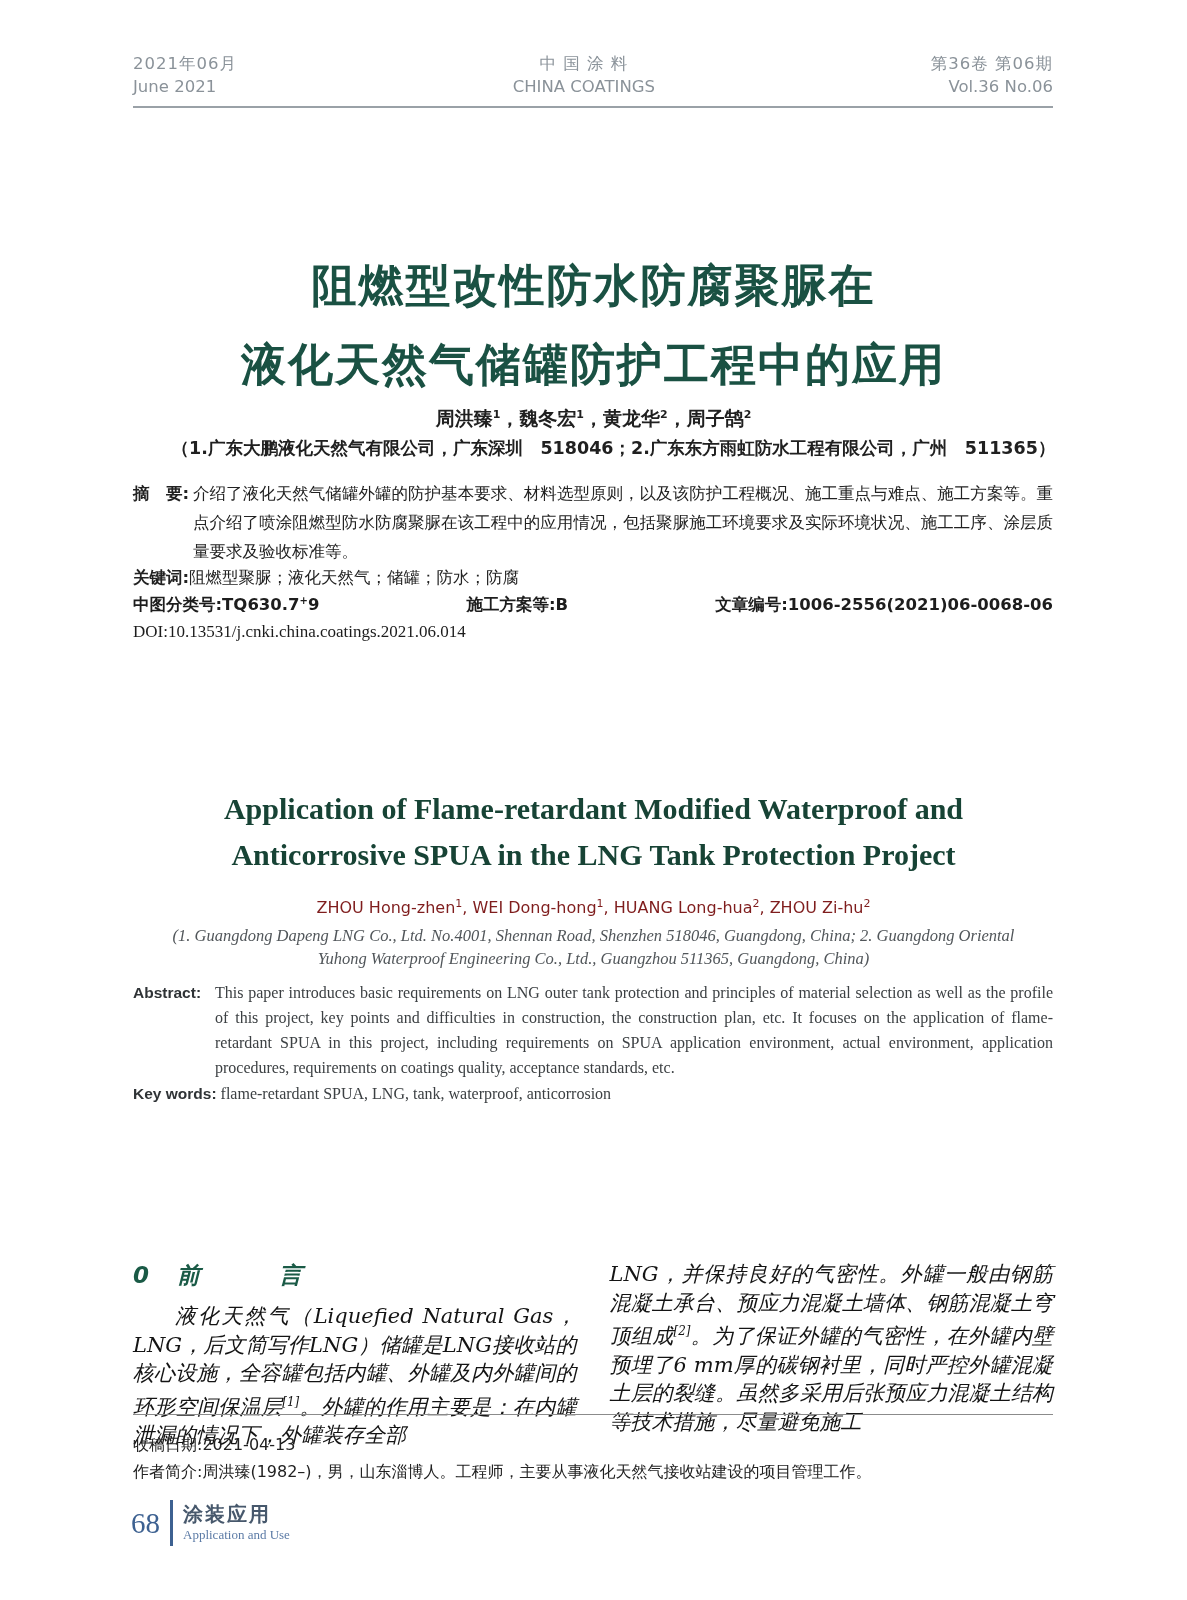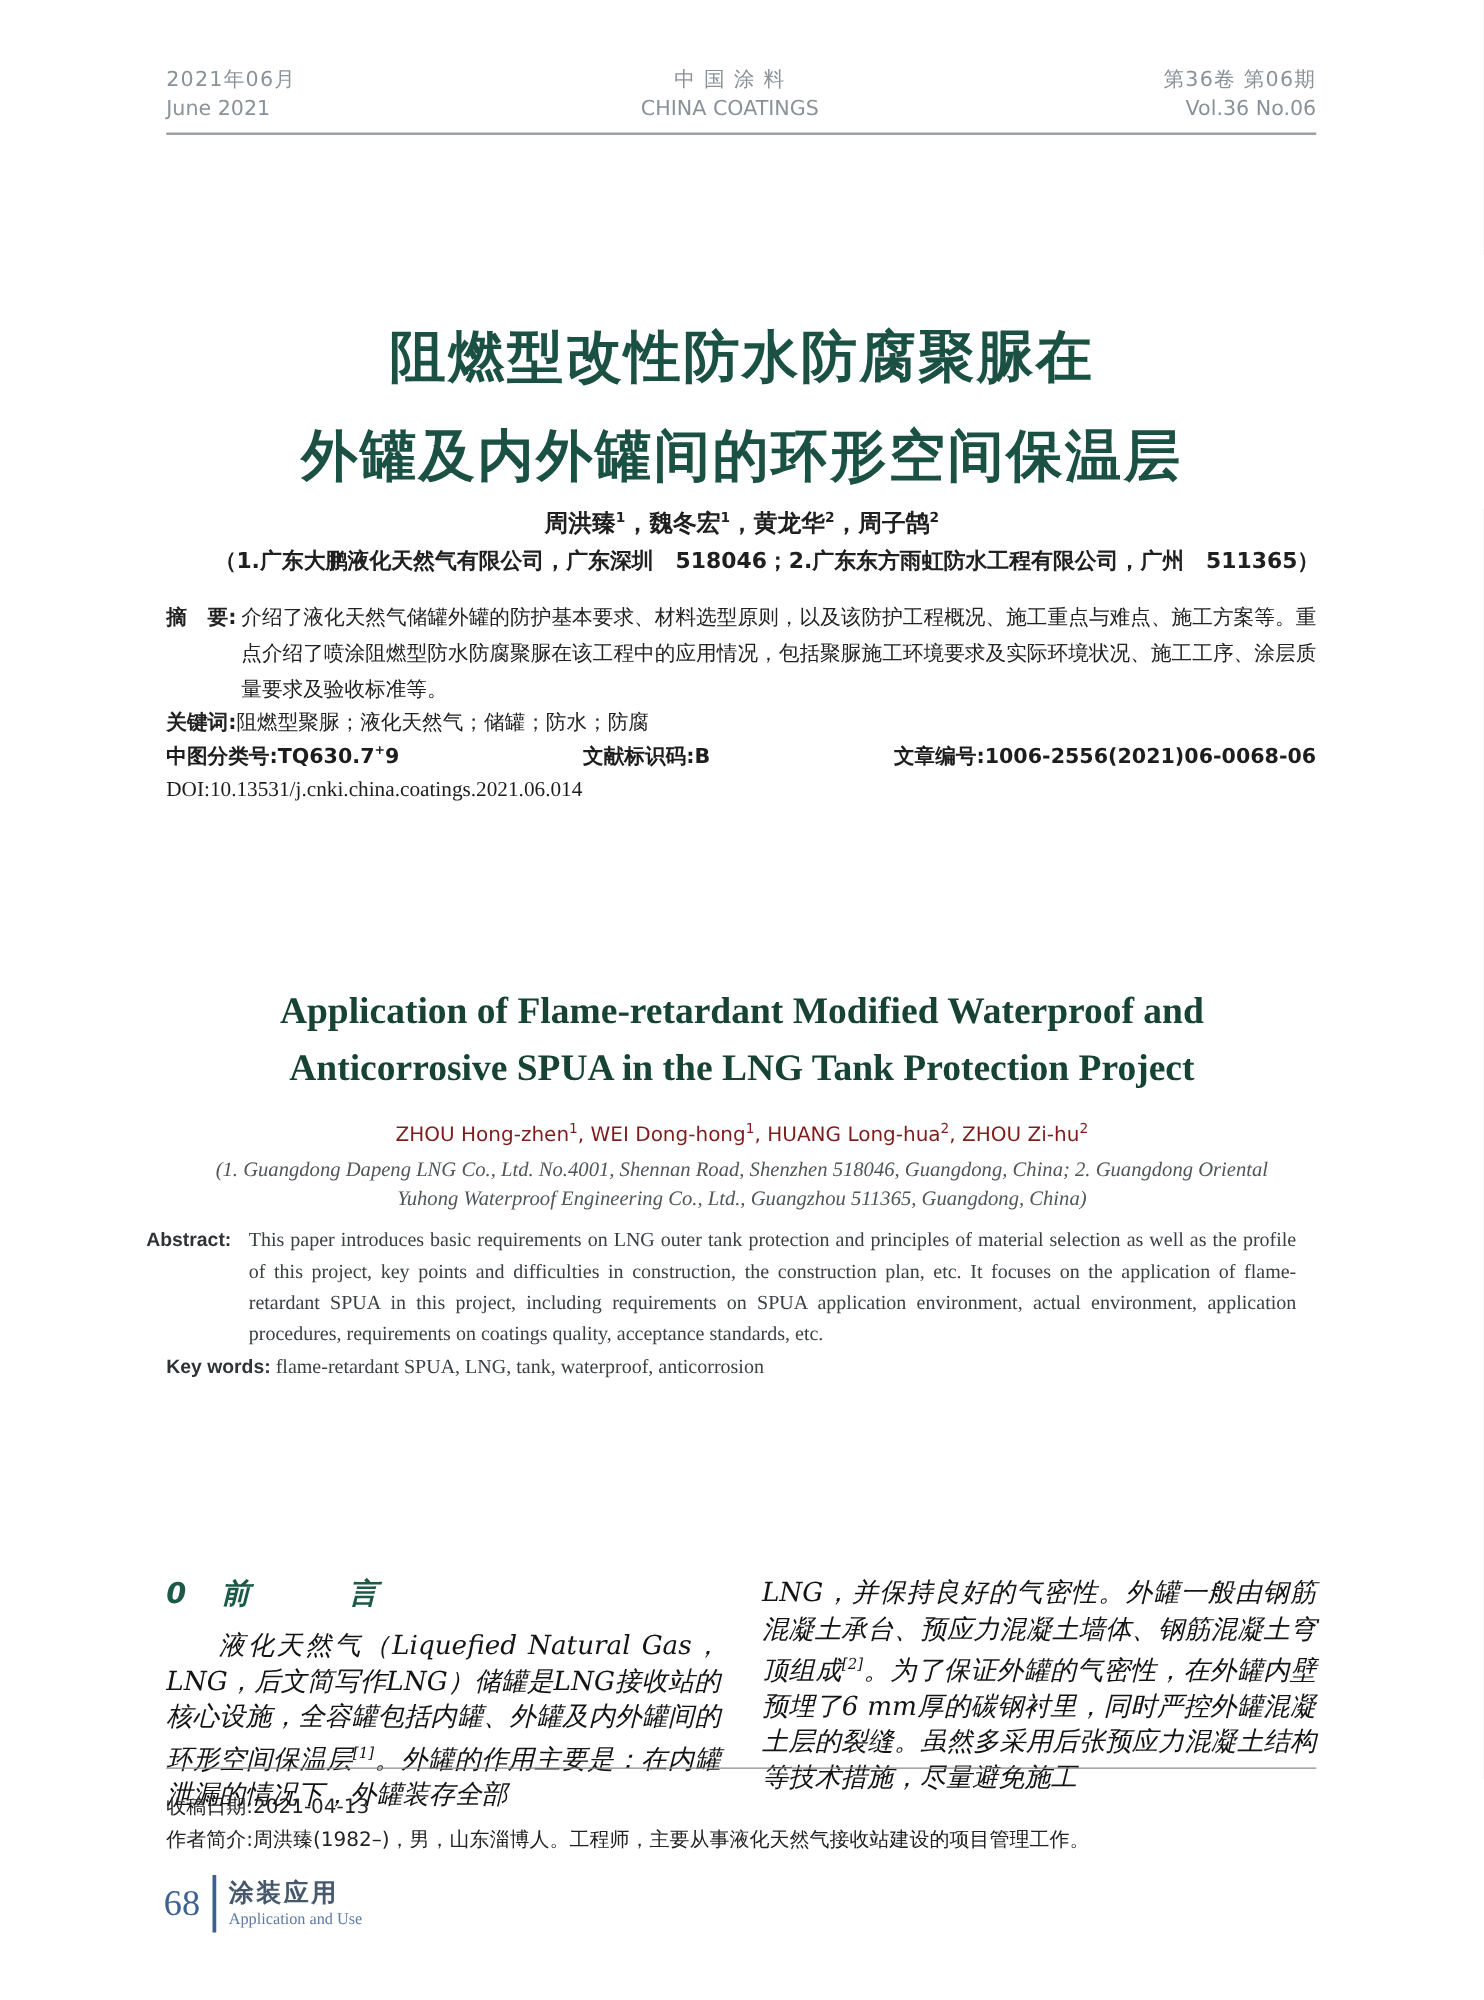--- a/index.html
+++ b/index.html
@@ -75,21 +75,21 @@
     text-align:center; font-size:16px; color:#7f1d1d;
   }
   .affil-en {
     position:absolute; top:924px; left:0; width:100%;
     text-align:center; font-style:italic; color:#51565a;
     font-family:"Liberation Serif","DejaVu Serif",serif;
     font-size:16.5px; line-height:23px;
   }
   
   .abstract-en {
-    position:absolute; top:980px; left:117px; width:920px;
+    position:absolute; top:980px; left:133px; width:920px;
     font-family:"Liberation Serif","DejaVu Serif",serif;
     font-size:16px; line-height:25px; text-align:justify; color:#3c4043;
     padding-left:82px;
   }
   .abstract-en .lbl { display:inline-block; width:82px; margin-left:-82px; font-weight:700; color:#2f3336; font-family:"Liberation Sans","DejaVu Sans",sans-serif; font-size:15.5px; }
   .keywords-en {
     position:absolute; top:1085px; left:133px; width:920px;
     font-family:"Liberation Serif","DejaVu Serif",serif;
     font-size:16px; color:#3c4043;
   }
@@ -146,40 +146,40 @@
     </div>
     <div class="jh-right">
       <div class="jh-cn">第36卷 第06期</div>
       <div>Vol.36  No.06</div>
     </div>
   </div>
   <div class="header-rule"></div>
 
   <h1 class="title-cn">
     <span class="tline">阻燃型改性防水防腐聚脲在</span>
-    <span class="tline">外罐及内外罐间的环形空间保温层</span>
+    <span class="tline">液化天然气储罐防护工程中的应用</span>
   </h1>
 
   <div class="authors-cn">
     <span><span>周洪臻</span><sup>1</sup><span>，</span></span><span><span>魏冬宏</span><sup>1</sup><span>，</span></span><span><span>黄龙华</span><sup>2</sup><span>，</span></span><span><span>周子鹄</span><sup>2</sup><span></span></span>
   </div>
 
   <div class="affil-cn">（1.广东大鹏液化天然气有限公司，广东深圳　518046；2.广东东方雨虹防水工程有限公司，广州　511365）</div>
 
   <div class="abstract-cn">
     <span class="lbl">摘　要:</span><span>介绍了液化天然气储罐外罐的防护基本要求、材料选型原则，以及该防护工程概况、施工重点与难点、施工方案等。重点介绍了喷涂阻燃型防水防腐聚脲在该工程中的应用情况，包括聚脲施工环境要求及实际环境状况、施工工序、涂层质量要求及验收标准等。</span>
   </div>
 
   <div class="keywords-cn">
     <span class="lbl">关键词:</span><span>阻燃型聚脲；液化天然气；储罐；防水；防腐</span>
   </div>
 
   <div class="meta-row">
     <div><span class="lbl">中图分类号:</span><span>TQ630.7</span><sup>+</sup><span>9</span></div>
-    <div><span class="lbl">文献标识码:</span><span>B</span></div>
+    <div><span class="lbl">施工方案等:</span><span>B</span></div>
     <div><span class="lbl">文章编号:</span><span>1006-2556(2021)06-0068-06</span></div>
   </div>
 
   <div class="doi">DOI:10.13531/j.cnki.china.coatings.2021.06.014</div>
 
   <h2 class="title-en">
     <span class="tline">Application of Flame-retardant Modified Waterproof and</span>
     <span class="tline">Anticorrosive SPUA in the LNG Tank Protection Project</span>
   </h2>
 

